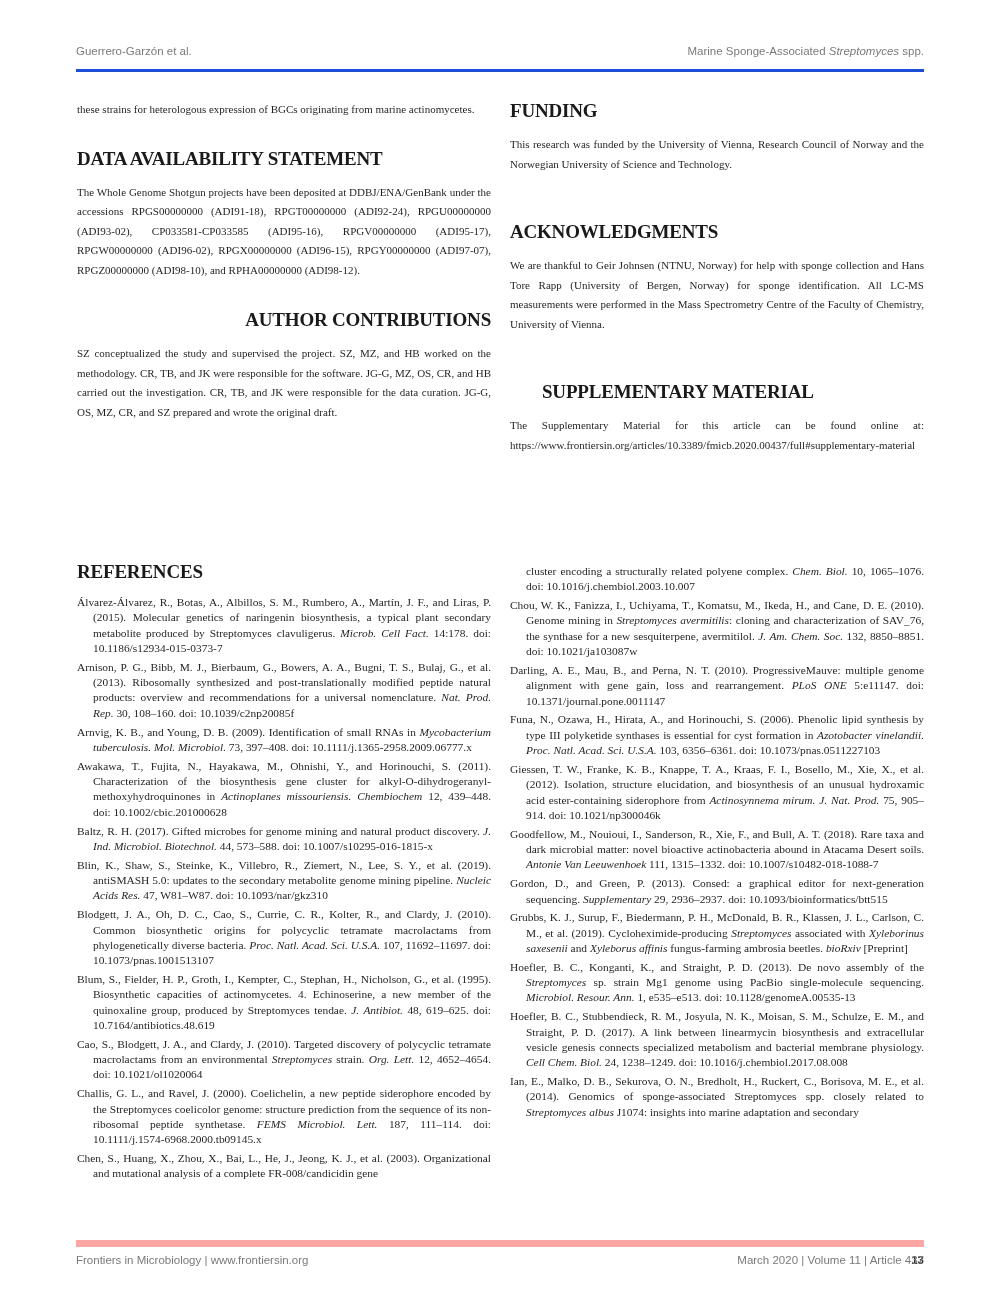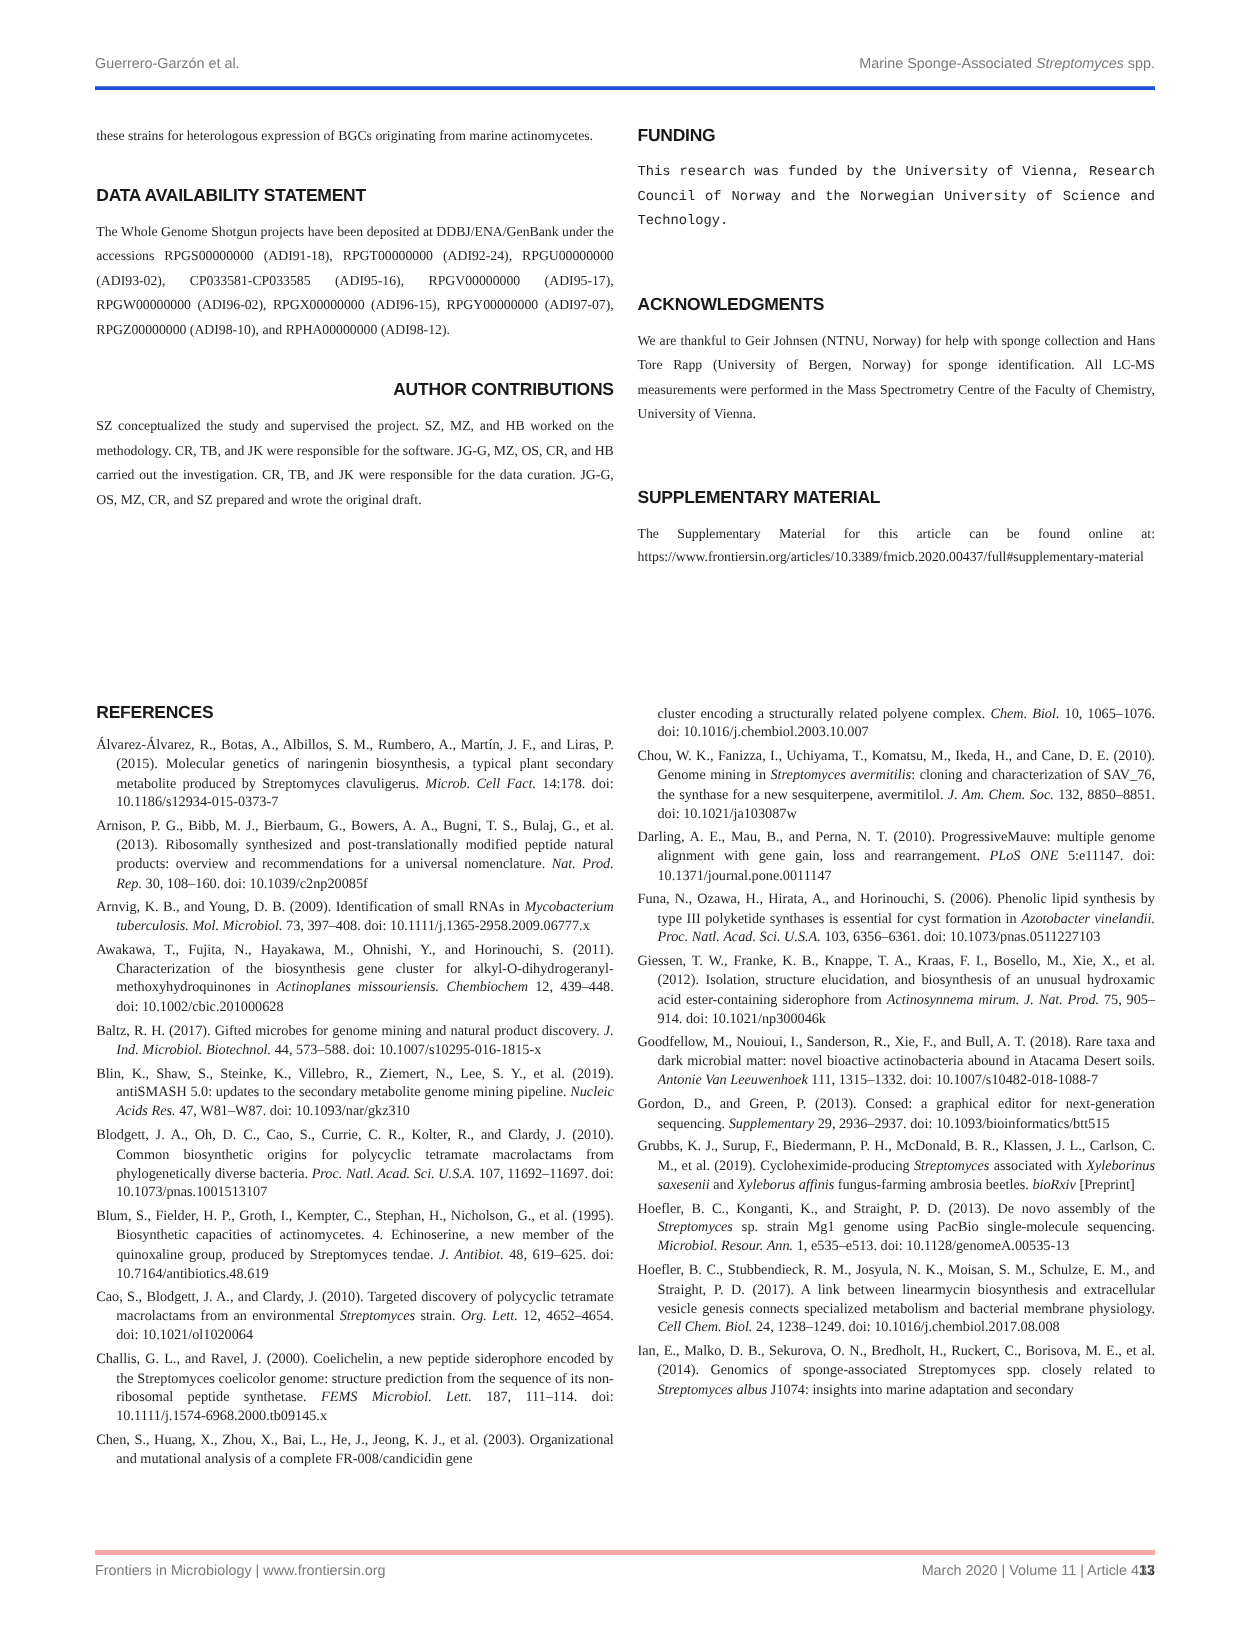--- a/index.html
+++ b/index.html
@@ -38,23 +38,23 @@
     .col-right { left: 510px; }
 
     .body-text {
       font-size: 11px;
       line-height: 19.5px;
       text-align: justify;
       margin: 0;
       hyphens: manual;
     }
     h2.section-heading {
-      font-family: Liberation Sans, sans-serif;
+      font-family: Liberation Serif, serif;
       font-weight: bold;
-      font-size: 14px;
+      font-size: 19px;
       letter-spacing: -0.2px;
       margin: 0;
       color: #1a1a1a;
     }
 
     .refs {
       font-size: 11.4px;
       line-height: 15.3px;
       text-align: justify;
     }
@@ -68,21 +68,21 @@
       padding-left: 16px;
       margin: 0 0 3.6px 0;
     }
 
     .running-footer {
       position: absolute;
       left: 76px;
       right: 76px;
       top: 1240px;
       height: 24px;
-      border-top: 4px solid #fca5a5;
+      border-top: 7px solid #fca5a5;
       font-family: "Liberation Sans", sans-serif;
       font-size: 11.5px;
       color: #7a7a7a;
     }
     .running-footer .left { position: absolute; left: 0; top: 7px; }
     .running-footer .center { position: absolute; left: 0; right: 0; top: 7px; text-align: right; color: #333; font-weight: bold; }
     .running-footer .right { position: absolute; right: 0; top: 7px; }
   </style>
 </head>
 <body>
@@ -114,26 +114,26 @@
       <p class="ref"><span>Blodgett, J. A., Oh, D. C., Cao, S., Currie, C. R., Kolter, R., and Clardy, J. (2010). Common biosynthetic origins for polycyclic tetramate macrolactams from phylogenetically diverse bacteria. </span><em class="journal">Proc. Natl. Acad. Sci. U.S.A.</em><span> 107, 11692–11697. doi: 10.1073/pnas.1001513107</span></p>
       <p class="ref"><span>Blum, S., Fielder, H. P., Groth, I., Kempter, C., Stephan, H., Nicholson, G., et al. (1995). Biosynthetic capacities of actinomycetes. 4. Echinoserine, a new member of the quinoxaline group, produced by Streptomyces tendae. </span><em class="journal">J. Antibiot.</em><span> 48, 619–625. doi: 10.7164/antibiotics.48.619</span></p>
       <p class="ref"><span>Cao, S., Blodgett, J. A., and Clardy, J. (2010). Targeted discovery of polycyclic tetramate macrolactams from an environmental </span><em class="journal">Streptomyces</em><span> strain. </span><em class="journal">Org. Lett.</em><span> 12, 4652–4654. doi: 10.1021/ol1020064</span></p>
       <p class="ref"><span>Challis, G. L., and Ravel, J. (2000). Coelichelin, a new peptide siderophore encoded by the Streptomyces coelicolor genome: structure prediction from the sequence of its non-ribosomal peptide synthetase. </span><em class="journal">FEMS Microbiol. Lett.</em><span> 187, 111–114. doi: 10.1111/j.1574-6968.2000.tb09145.x</span></p>
       <p class="ref"><span>Chen, S., Huang, X., Zhou, X., Bai, L., He, J., Jeong, K. J., et al. (2003). Organizational and mutational analysis of a complete FR-008/candicidin gene</span></p>
     </div>
 </div>
 
 <div class="col col-right" style="top:100px;">
   <h2 class="section-heading">FUNDING</h2>
-  <p class="body-text" style="margin-top:13px;font-family:Liberation Mono, monospace;">This research was funded by the University of Vienna, Research Council of Norway and the Norwegian University of Science and Technology.</p>
+  <p class="body-text" style="margin-top:13px;">This research was funded by the University of Vienna, Research Council of Norway and the Norwegian University of Science and Technology.</p>
 
   <h2 class="section-heading" style="margin-top:47px;">ACKNOWLEDGMENTS</h2>
   <p class="body-text" style="margin-top:13px;">We are thankful to Geir Johnsen (NTNU, Norway) for help with sponge collection and Hans Tore Rapp (University of Bergen, Norway) for sponge identification. All LC-MS measurements were performed in the Mass Spectrometry Centre of the Faculty of Chemistry, University of Vienna.</p>
 
-  <h2 class="section-heading" style="margin-top:47px;">SUPPLEMENTARY MATERIAL</h2>
+  <h2 class="section-heading" style="margin-top:47px;margin-left:32px;">SUPPLEMENTARY MATERIAL</h2>
   <p class="body-text" style="margin-top:13px;">The Supplementary Material for this article can be found online at: https://www.frontiersin.org/articles/10.3389/fmicb.2020.00437/full#supplementary-material</p>
 </div>
 
 <div class="col col-right" style="top:564px;">
   <div class="refs" id="refs-right">
       <p class="ref-cont"><span>cluster encoding a structurally related polyene complex. </span><em class="journal">Chem. Biol.</em><span> 10, 1065–1076. doi: 10.1016/j.chembiol.2003.10.007</span></p>
       <p class="ref"><span>Chou, W. K., Fanizza, I., Uchiyama, T., Komatsu, M., Ikeda, H., and Cane, D. E. (2010). Genome mining in </span><em class="journal">Streptomyces avermitilis</em><span>: cloning and characterization of SAV_76, the synthase for a new sesquiterpene, avermitilol. </span><em class="journal">J. Am. Chem. Soc.</em><span> 132, 8850–8851. doi: 10.1021/ja103087w</span></p>
       <p class="ref"><span>Darling, A. E., Mau, B., and Perna, N. T. (2010). ProgressiveMauve: multiple genome alignment with gene gain, loss and rearrangement. </span><em class="journal">PLoS ONE</em><span> 5:e11147. doi: 10.1371/journal.pone.0011147</span></p>
       <p class="ref"><span>Funa, N., Ozawa, H., Hirata, A., and Horinouchi, S. (2006). Phenolic lipid synthesis by type III polyketide synthases is essential for cyst formation in </span><em class="journal">Azotobacter vinelandii. Proc. Natl. Acad. Sci. U.S.A.</em><span> 103, 6356–6361. doi: 10.1073/pnas.0511227103</span></p>
       <p class="ref"><span>Giessen, T. W., Franke, K. B., Knappe, T. A., Kraas, F. I., Bosello, M., Xie, X., et al. (2012). Isolation, structure elucidation, and biosynthesis of an unusual hydroxamic acid ester-containing siderophore from </span><em class="journal">Actinosynnema mirum. J. Nat. Prod.</em><span> 75, 905–914. doi: 10.1021/np300046k</span></p>

